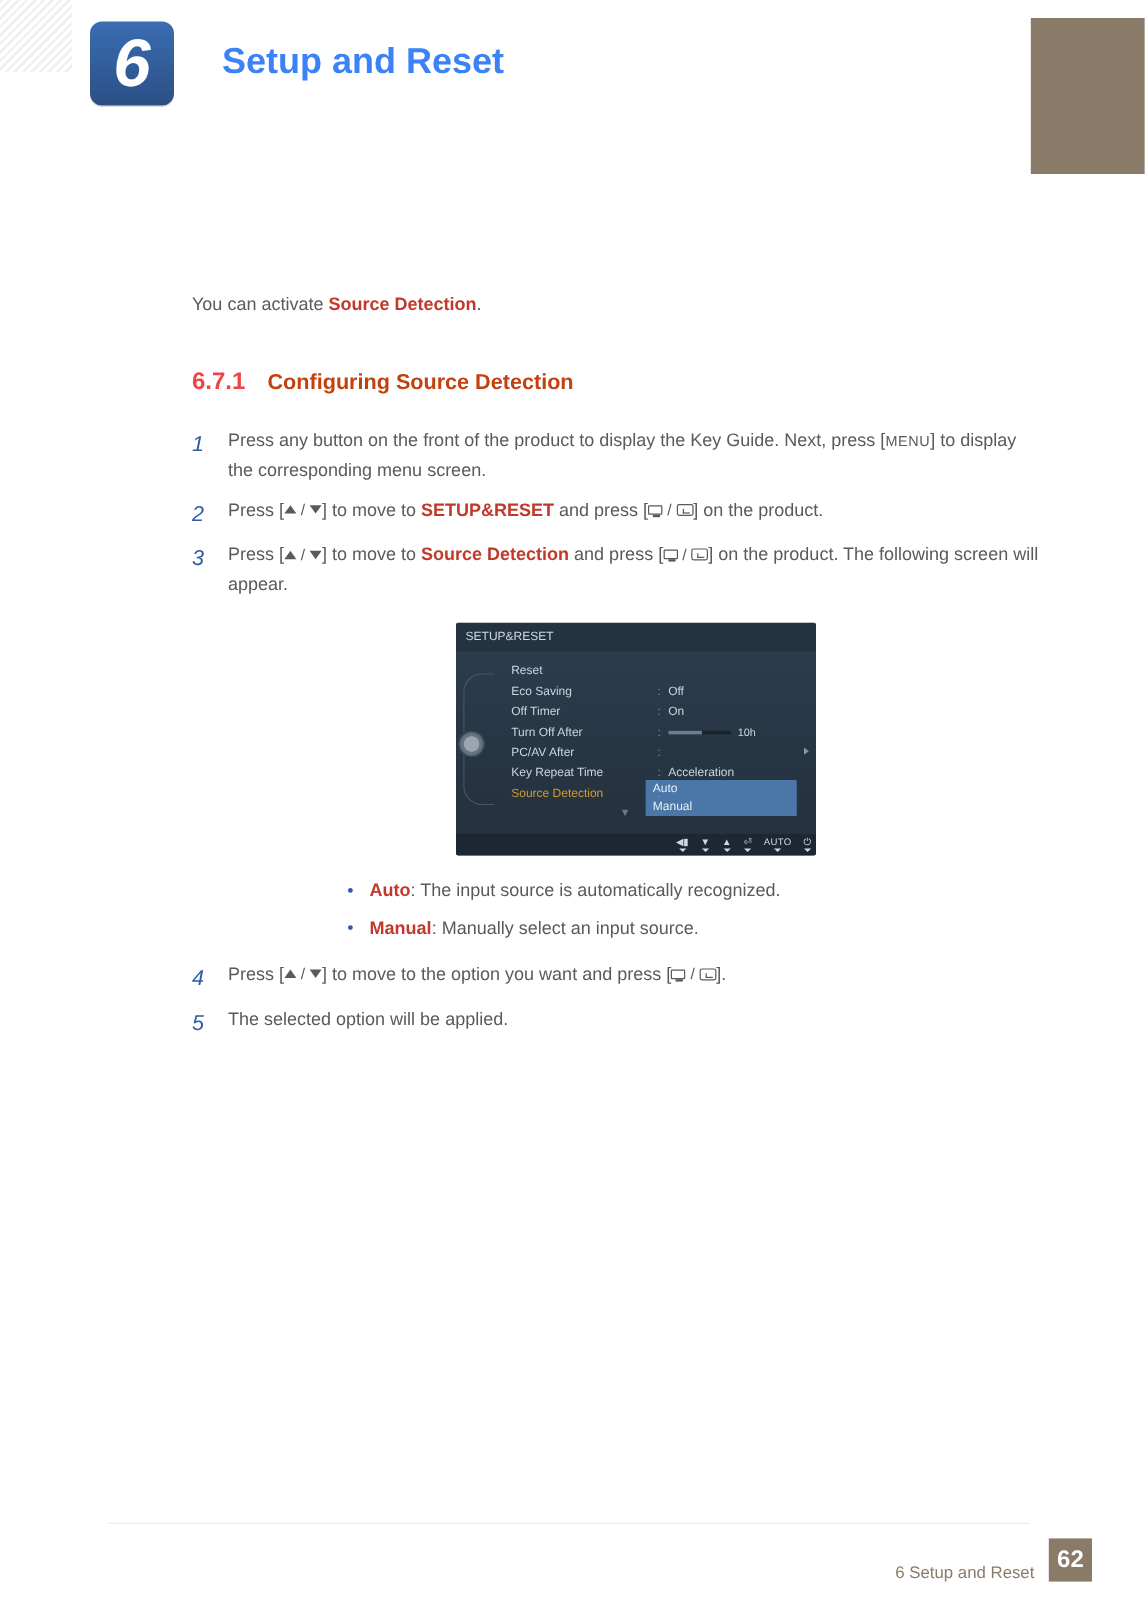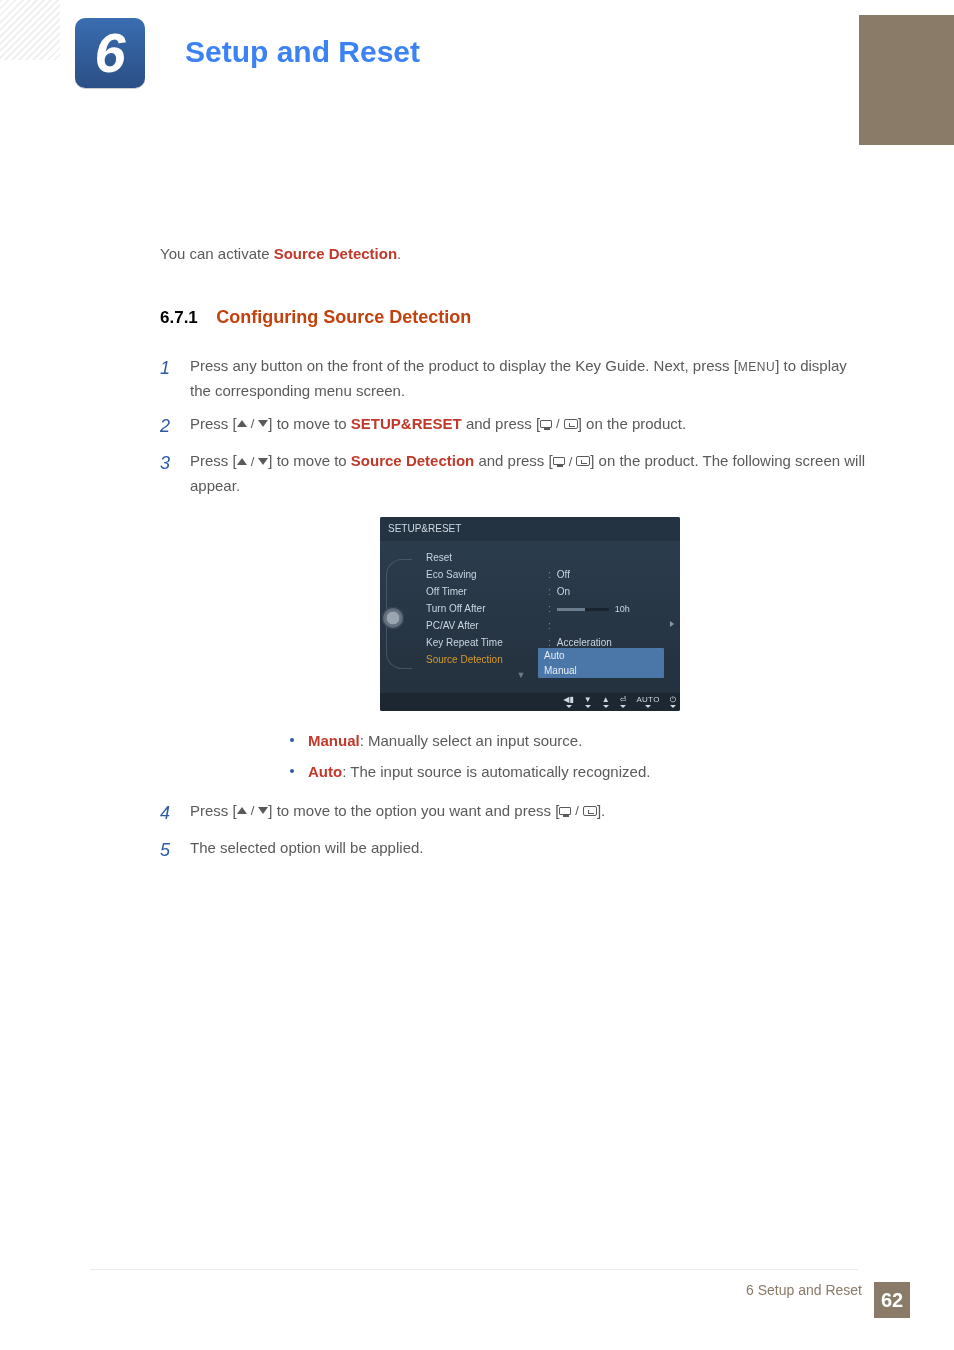--- a/index.html
+++ b/index.html
@@ -69,21 +69,21 @@
     margin-left: 70px;
     margin-top: 50px;
     font-size: 15px;
     color: #5a5a5a;
   }
   .intro .hl { color: #c1392b; font-weight: bold; }
   .subsection {
     margin-left: 70px;
     margin-top: 45px;
   }
-  .sub-num { color: #000000; font-size: 17px; font-weight: bold; margin-right: 14px; }
+  .sub-num { color: #ef4444; font-size: 20px; font-weight: bold; margin-right: 14px; }
   .sub-title { color: #c2410c; font-size: 18px; font-weight: bold; }
   .steps {
     margin-left: 70px;
     margin-top: 26px;
     font-size: 15px;
     color: #5a5a5a;
     line-height: 1.65;
   }
   .step {
     display: flex;
@@ -249,21 +249,21 @@
     width: 4px; height: 4px; background: #2d5aa6; border-radius: 50%; margin-top: 9px; flex-shrink: 0;
   }
   .bullet .bl { color: #c1392b; font-weight: bold; }
 
   
   .footer {
     position: absolute;
     bottom: 32px;
     right: 44px;
     display: flex;
-    align-items: flex-start;
+    align-items: flex-end;
     gap: 12px;
   }
   .footer-text { color: #8a7a68; font-size: 14px; }
   .footer-num {
     width: 36px; height: 36px;
     background: #8a7a68; color: #fff;
     font-size: 20px; font-weight: bold;
     display: flex; align-items: center; justify-content: center;
   }
   .footer-line {
@@ -393,25 +393,25 @@
                 <span class="glyph">⏻</span>
                 <span class="caret"></span>
               </div>
           </div>
         </div>
 
         
         <div class="bullets">
           <div class="bullet">
             <div class="dot"></div>
-            <div><span class="bl">Manual</span><span>: </span><span>Manually select an input source.</span></div>
+            <div><span class="bl">Auto</span><span>: </span><span>The input source is automatically recognized.</span></div>
           </div>
           <div class="bullet">
             <div class="dot"></div>
-            <div><span class="bl">Auto</span><span>: </span><span>The input source is automatically recognized.</span></div>
+            <div><span class="bl">Manual</span><span>: </span><span>Manually select an input source.</span></div>
           </div>
         </div>
       </div>
     </div>
 
     <div class="step">
       <div class="step-n">4</div>
       <div class="step-body">
         <span>Press [</span><span class="arrows-inline">
             <span class="tri-up"></span>

